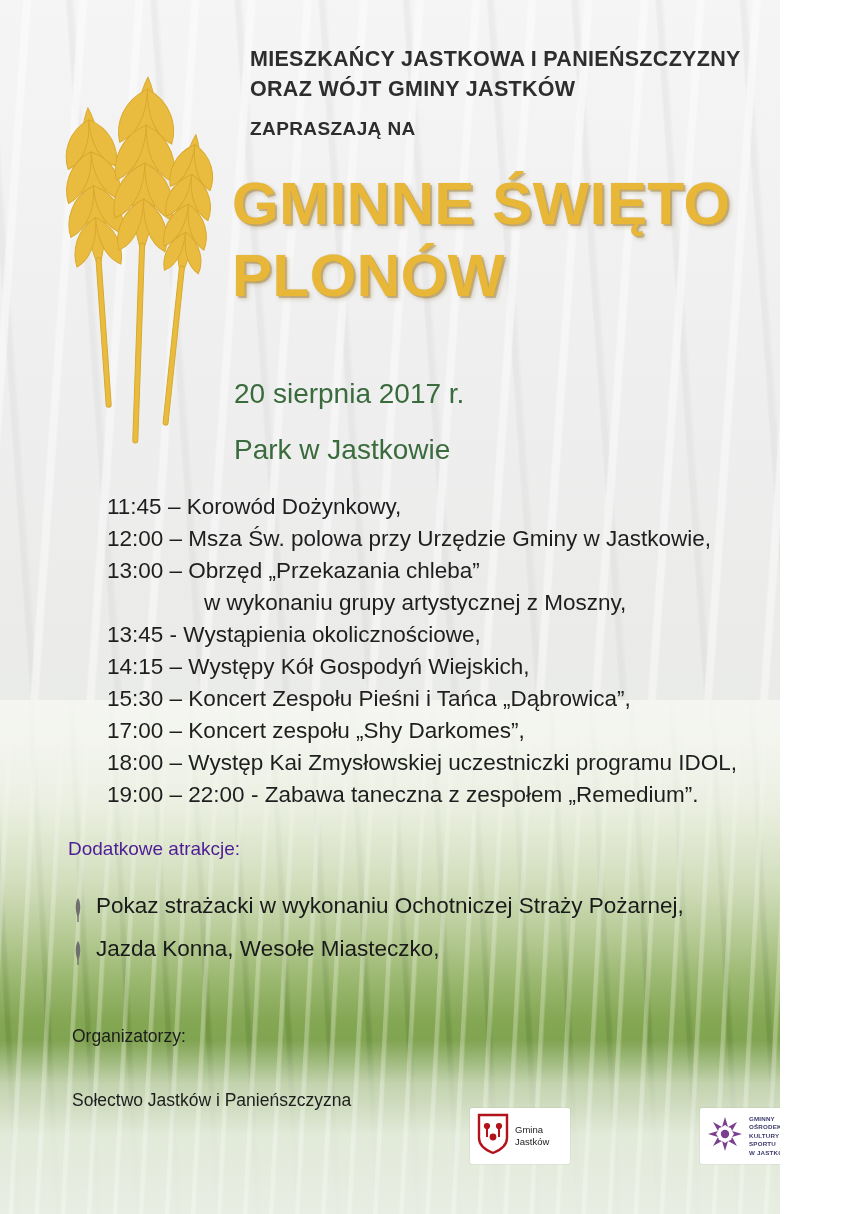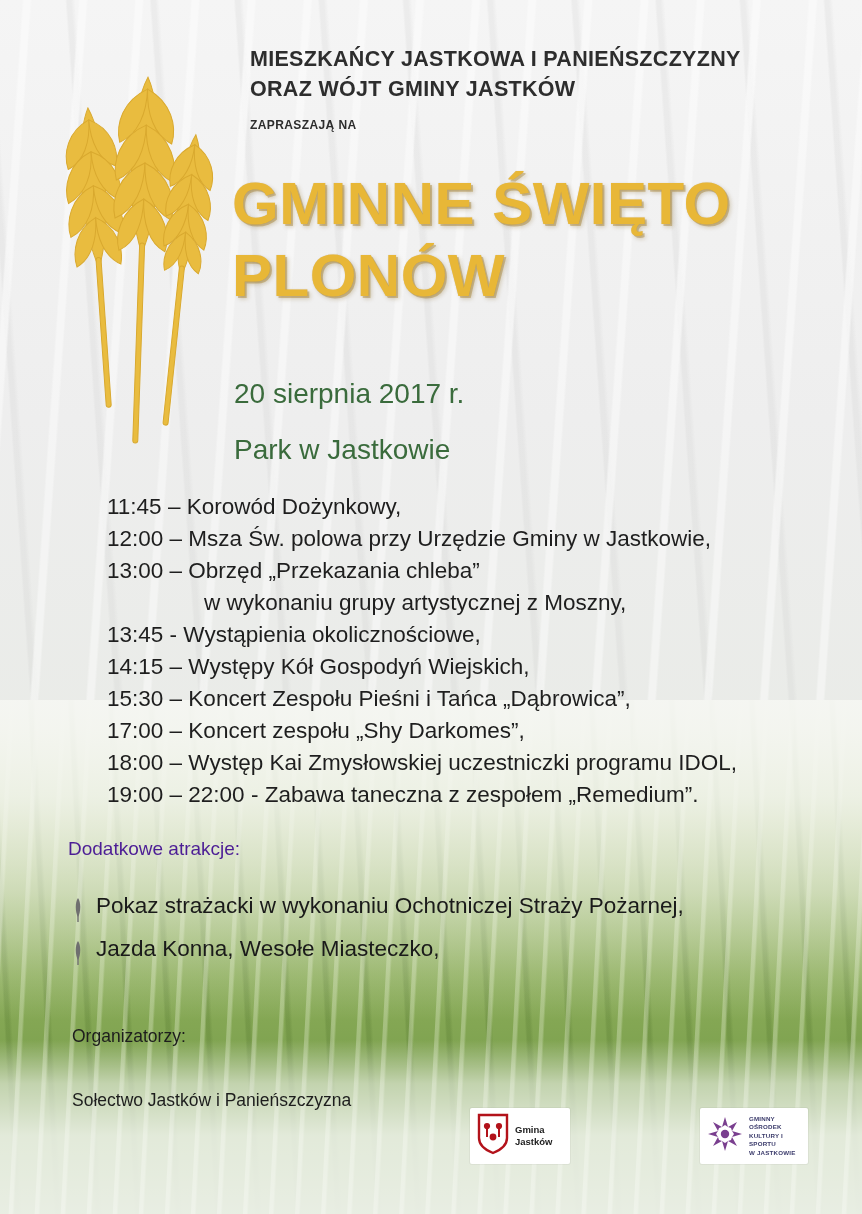--- a/index.html
+++ b/index.html
@@ -6,21 +6,21 @@
     margin: 0;
     padding: 0;
     background: #ffffff;
   }
   body {
     font-family: "Liberation Sans", sans-serif;
   }
 
   .poster {
     position: relative;
-    width: 862px;
+    width: 780px;
     height: 1214px;
     overflow: hidden;
     background: #f2f2f2;
   }
 
   
   .bg-top {
     position: absolute;
     left: 0; top: 0;
     width: 862px;
@@ -147,21 +147,21 @@
   .header-line {
     font-size: 21.5px;
     font-weight: bold;
     color: #2d2d2d;
     letter-spacing: 0.3px;
     line-height: 30px;
     white-space: nowrap;
   }
   .header-invite {
     margin-top: 14px;
-    font-size: 12px;
+    font-size: 19px;
     font-weight: bold;
     color: #2d2d2d;
     letter-spacing: 0.4px;
   }
 
   
   .title {
     position: absolute;
     left: 232px;
     top: 168px;
@@ -272,21 +272,21 @@
     width: 100px;
     height: 56px;
     display: flex;
     align-items: center;
     gap: 5px;
     padding: 0 6px;
     box-sizing: border-box;
   }
   .logo-gmina-text {
     font-size: 9.5px;
-    font-weight: bold;
+    font-weight: normal;
     color: #222;
     line-height: 12px;
   }
   .logo-gok {
     left: 700px;
     top: 1108px;
     width: 108px;
     height: 56px;
     display: flex;
     align-items: center;

